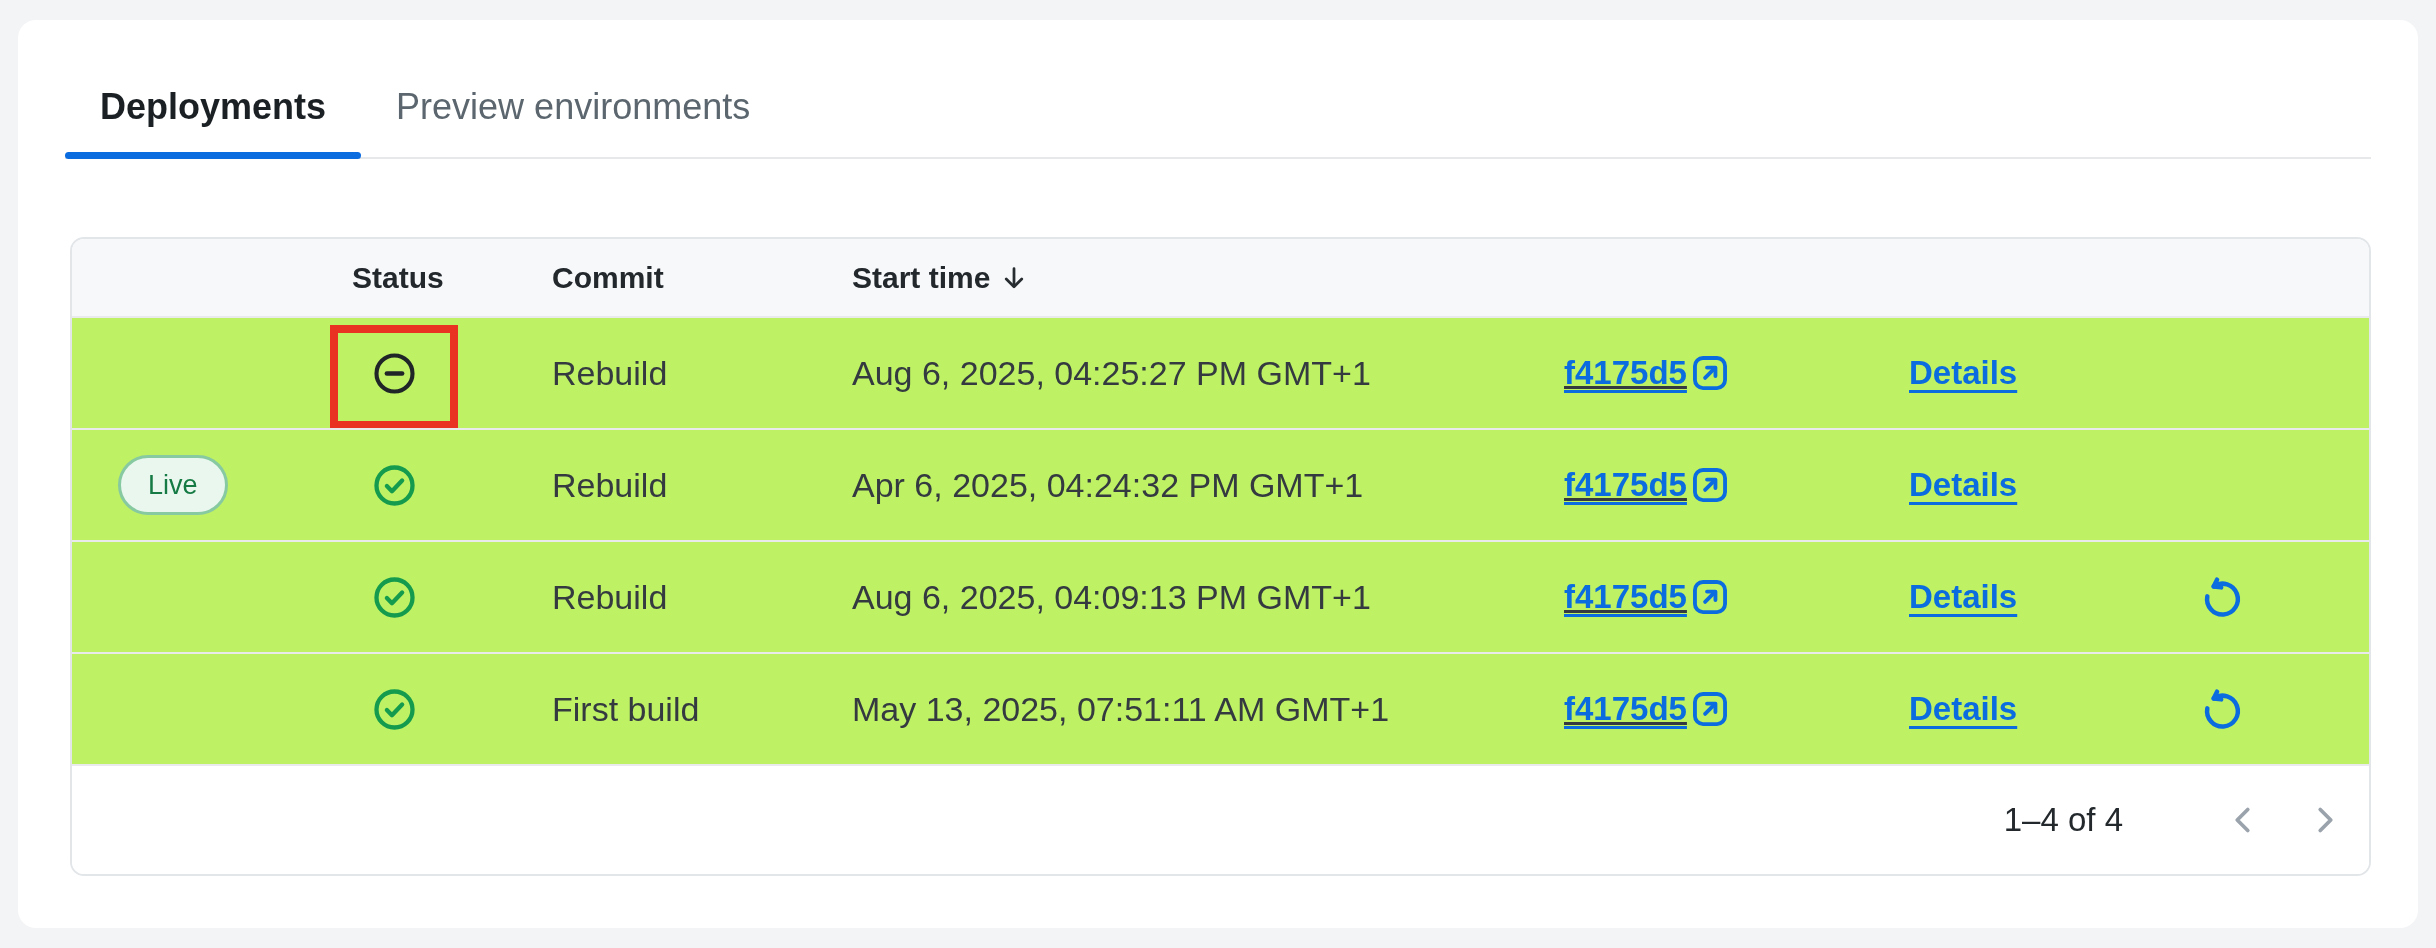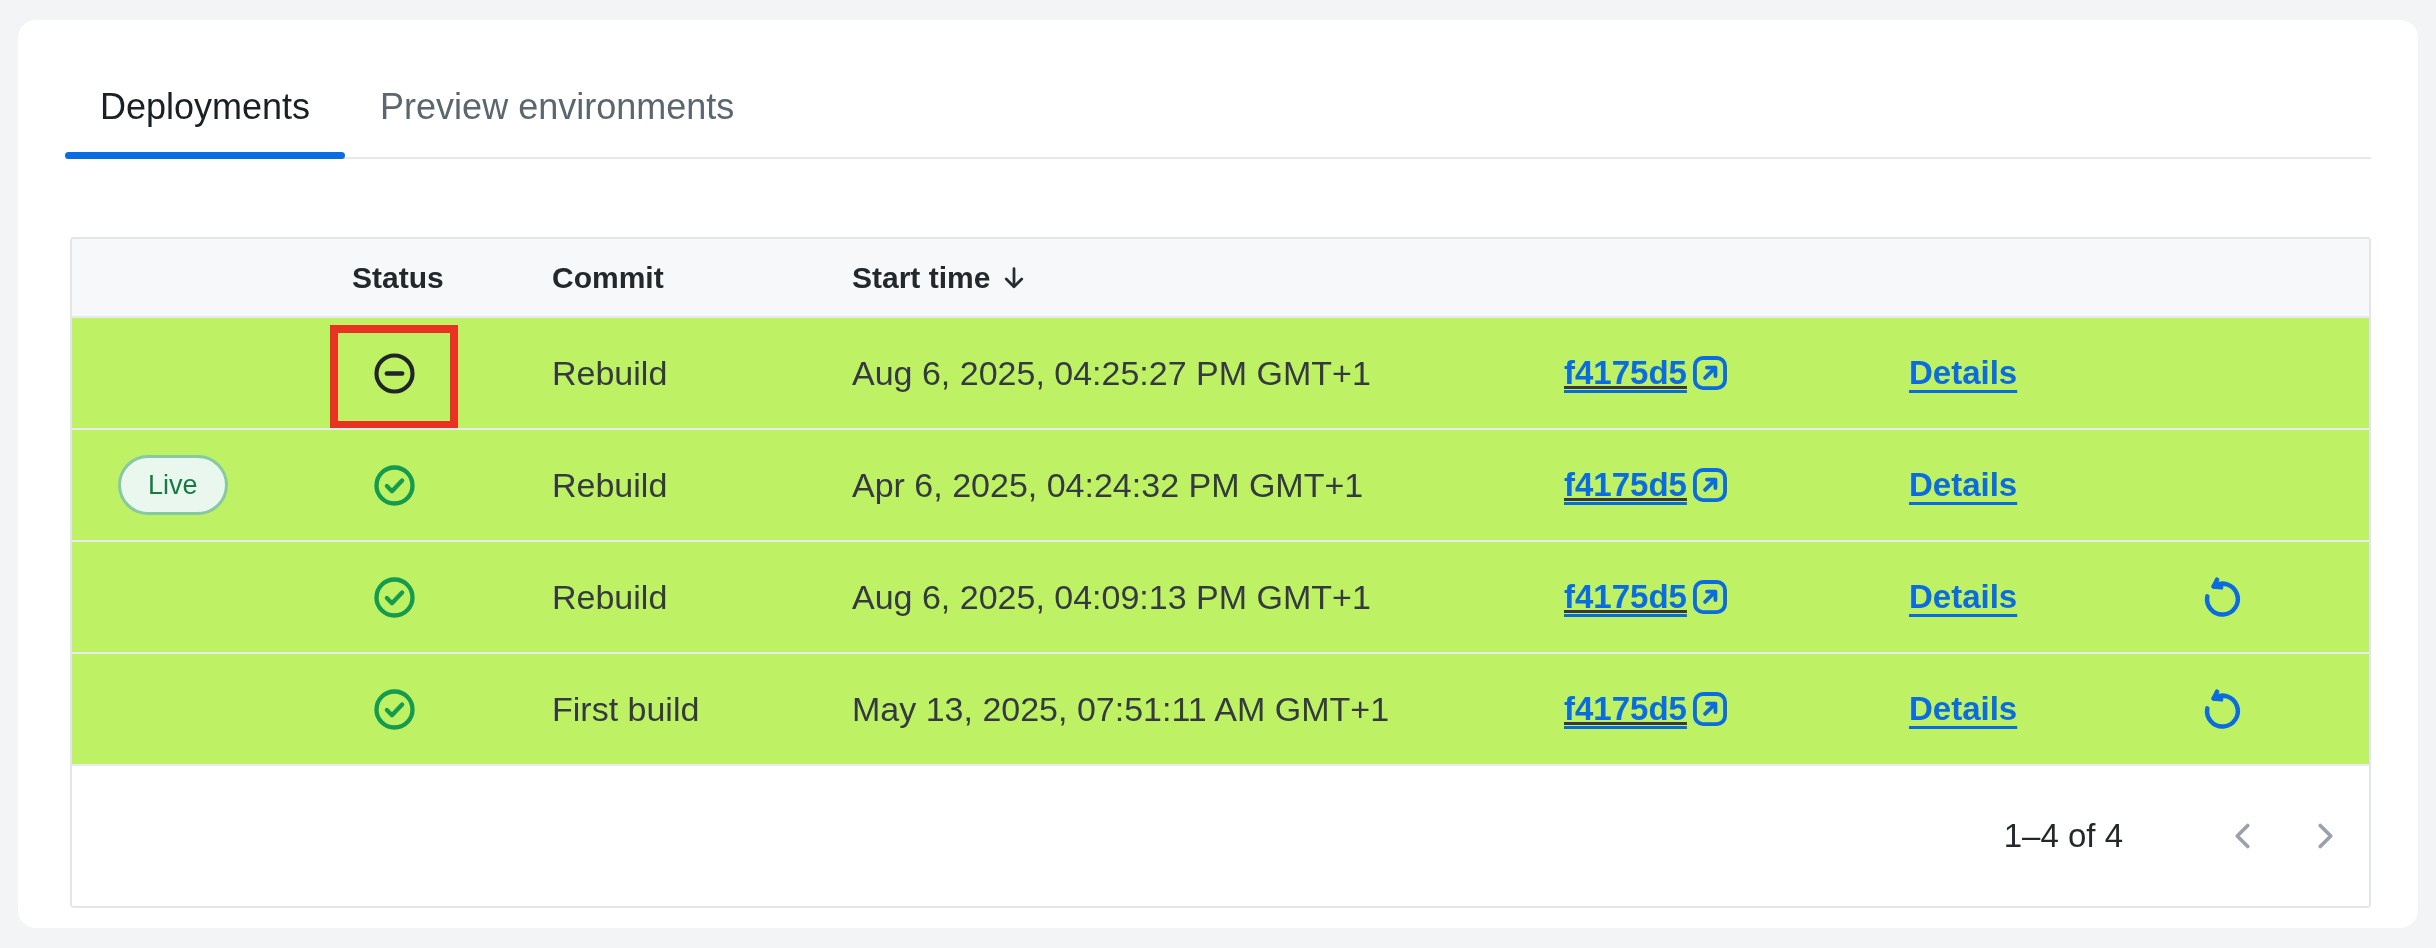--- a/index.html
+++ b/index.html
@@ -12,31 +12,31 @@
   .card {
     position:absolute; left:18px; top:20px; width:2400px; height:908px;
     background:#ffffff; border-radius:18px;
   }
   
   .tabbar { display:flex; padding:38px 47px 0; }
   .tab {
     position:relative; height:98px; display:flex; align-items:center;
     padding:0 35px; font-size:36px; cursor:pointer;
   }
-  .tab.active { font-weight:400; color:#1b2024; }
+  .tab.active { font-weight:700; color:#1b2024; }
   .tab.inactive { font-weight:500; color:#5b666e; }
   .tab-underline {
     position:absolute; left:0; right:0; bottom:-3px; height:7px;
     background:#0b6ce0; border-radius:4px;
   }
   .tab-divider { height:2px; background:#e6e8ea; margin:1px 47px 0; }
   
   .table {
     margin:78px 47px 0 52px;
-    border:2px solid #e3e6e9; border-radius:4px;
+    border:2px solid #e3e6e9; border-radius:14px;
     overflow:hidden; background:#fff;
   }
   .grid-row {
     display:grid;
     grid-template-columns:280px 200px 300px 712px 345px 240px 1fr;
     align-items:center;
   }
   .thead { height:77px; background:#f7f8f9; }
   .thead .hcell { font-size:30px; font-weight:600; color:#23282d; display:flex; align-items:center; gap:9px; }
   .row { height:112px; border-top:2px solid #e8eaec; position:relative; background:#bef264; }
@@ -53,21 +53,21 @@
     cursor:pointer;
   }
   .commit-wrap { display:flex; align-items:center; gap:2px; cursor:pointer;text-decoration:underline; }
   .retry-btn { margin-left:51px; width:45px; height:45px; display:flex; cursor:pointer; background:none; border:none; }
   .highlight-box {
     position:absolute; left:258px; top:7px; width:128px; height:104px;
     border:8px solid #ea3223; pointer-events:none;
   }
   
   .tfoot {
-    height:142px; border-top:2px solid #e8eaec; background:#fff;
+    height:110px; border-top:2px solid #e8eaec; background:#fff;
     display:flex; align-items:center; justify-content:flex-end; padding-right:24px;
   }
   .range { font-size:33px; color:#23282c; margin-right:62px; }
   .pager { width:42px; height:42px; display:flex; align-items:center; justify-content:center; background:none; border:none; cursor:pointer; margin-left:38px; }
   svg { display:block; }
 </style>
 </head>
 <body>
 
 <div class="card">

